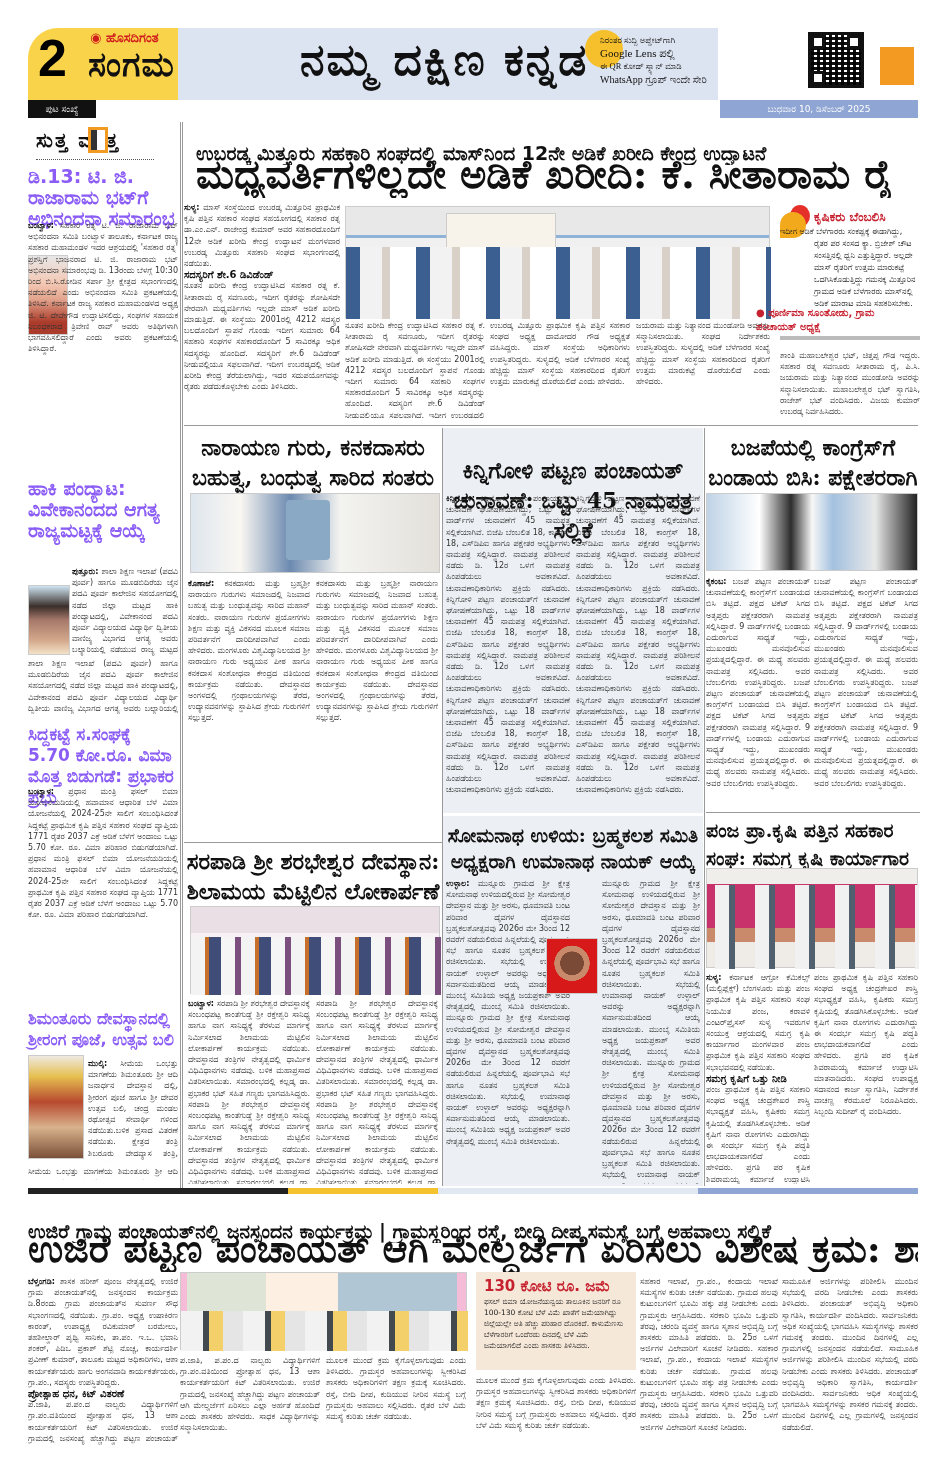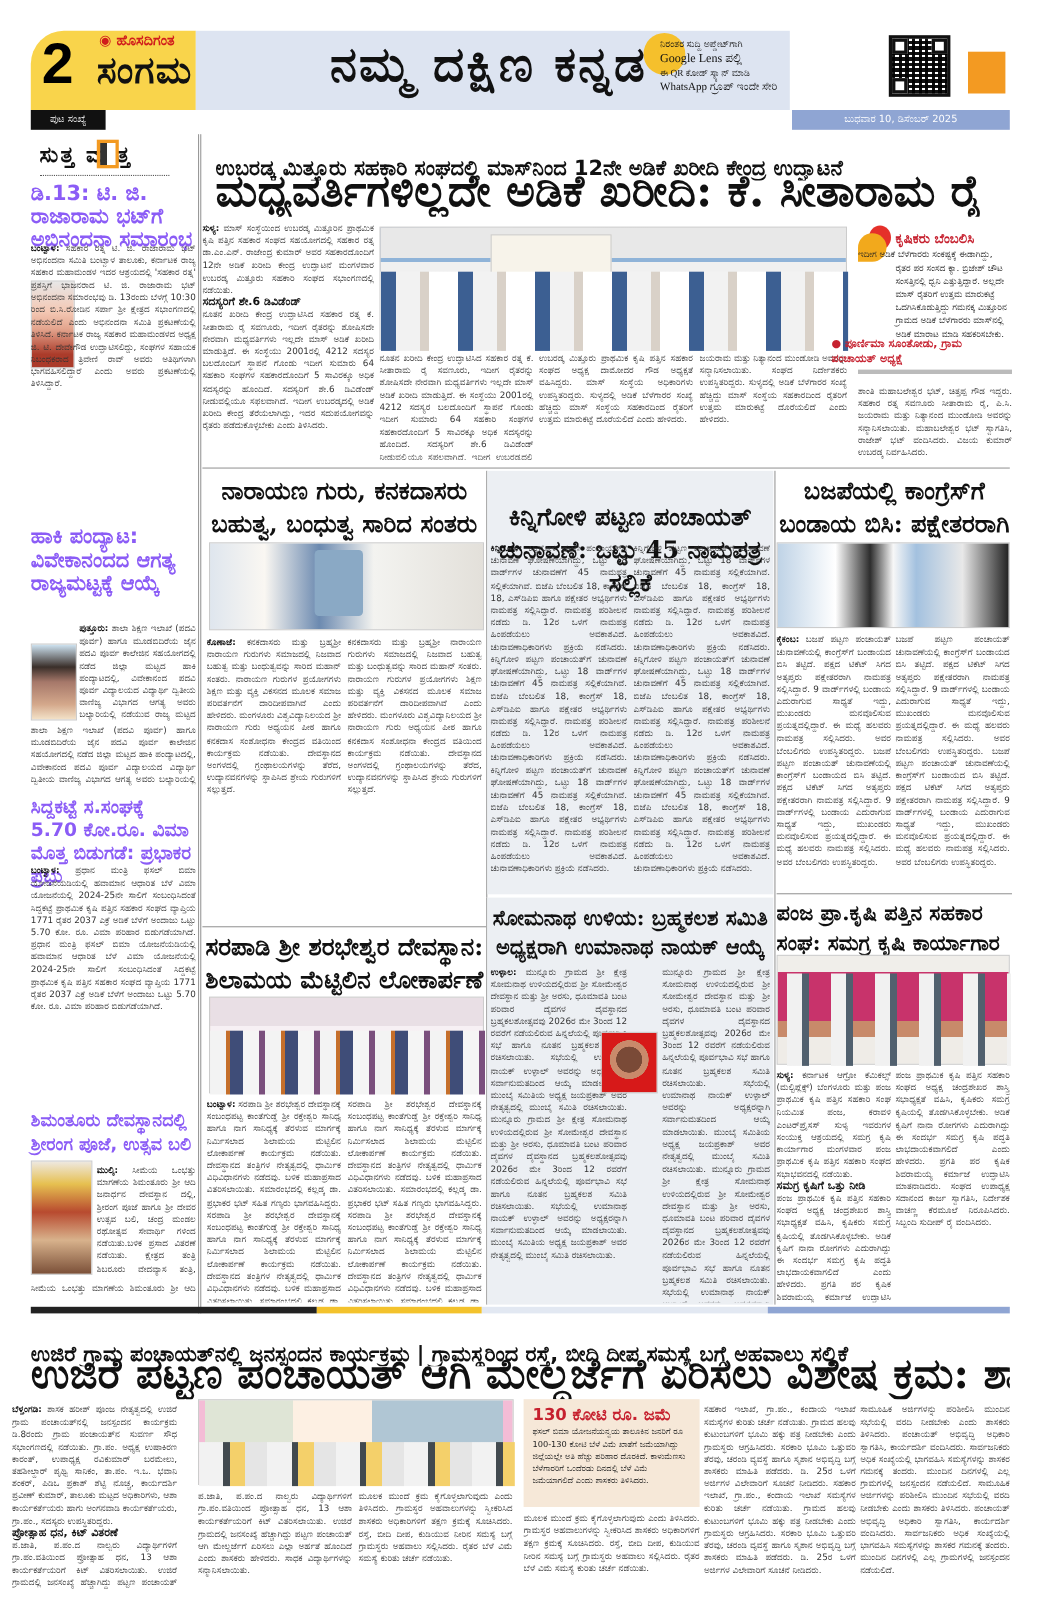--- a/index.html
+++ b/index.html
@@ -189,21 +189,21 @@
 <div class="abs body-txt" style="left:814px;top:972px;width:104px;height:212px;overflow:hidden"><span>ಪಂಜ ಪ್ರಾಥಮಿಕ ಕೃಷಿ ಪತ್ತಿನ ಸಹಕಾರಿ ಸಂಘದ ಅಧ್ಯಕ್ಷ ಚಂದ್ರಶೇಖರ ಶಾಸ್ತ್ರಿ ಸಭಾಧ್ಯಕ್ಷತೆ ವಹಿಸಿ, ಕೃಷಿಕರು ಸಮಗ್ರ ಕೃಷಿಯಲ್ಲಿ ತೊಡಗಿಸಿಕೊಳ್ಳಬೇಕು. ಅಡಿಕೆ ಕೃಷಿಗೆ ನಾನಾ ರೋಗಗಳು ಎದುರಾಗಿದ್ದು ಈ ಸಂದರ್ಭ ಸಮಗ್ರ ಕೃಷಿ ಪದ್ಧತಿ ಲಾಭದಾಯಕವಾಗಲಿದೆ ಎಂದು ಹೇಳಿದರು. ಪ್ರಗತಿ ಪರ ಕೃಷಿಕ ಶಿವರಾಮಯ್ಯ ಕರ್ಮಾಜೆ ಉದ್ಘಾಟಿಸಿ ಮಾತನಾಡಿದರು. ಸಂಘದ ಉಪಾಧ್ಯಕ್ಷ ಸದಾನಂದ ಕಾರ್ಜ ಸ್ವಾಗತಿಸಿ, ನಿರ್ದೇಶಕ ವಾಚಣ್ಣ ಕೆರಮೂಲೆ ನಿರೂಪಿಸಿದರು. ಸಿಬ್ಬಂದಿ ಸುದೀಪ್ ರೈ ವಂದಿಸಿದರು.</span></div>
 
 <div class="abs" style="left:28px;top:1188px;width:260px;height:6px;background:#222"></div>
 <div class="abs" style="left:288px;top:1188px;width:150px;height:6px;background:#f3c22c"></div>
 <div class="abs" style="left:438px;top:1188px;width:260px;height:6px;background:#e2e8f2"></div>
 <div class="abs" style="left:698px;top:1188px;width:220px;height:6px;background:#8fa5d3"></div>
 
 <div class="abs kicker" style="left:28px;top:1204px;width:890px;overflow:hidden">ಉಜಿರೆ ಗ್ರಾಮ ಪಂಚಾಯತ್‌ನಲ್ಲಿ ಜನಸ್ಪಂದನ ಕಾರ್ಯಕ್ರಮ | ಗ್ರಾಮಸ್ಥರಿಂದ ರಸ್ತೆ, ಬೀದಿ ದೀಪ ಸಮಸ್ಯೆ ಬಗ್ಗೆ ಅಹವಾಲು ಸಲ್ಲಿಕೆ</div>
 <div class="abs hero" style="left:28px;top:1226px;width:890px;overflow:hidden;font-size:38px">ಉಜಿರೆ ಪಟ್ಟಣ ಪಂಚಾಯತ್ ಆಗಿ ಮೇಲ್ದರ್ಜೆಗೆ ಏರಿಸಲು ವಿಶೇಷ ಕ್ರಮ: ಶಾಸಕ ಪೂಂಜ</div>
 
-<div class="abs body-txt" style="left:11px;top:1276px;width:150px;height:170px;overflow:hidden">
+<div class="abs body-txt" style="left:28px;top:1276px;width:150px;height:170px;overflow:hidden">
   <span class="dl">ಬೆಳ್ತಂಗಡಿ:</span> <span>ಶಾಸಕ ಹರೀಶ್ ಪೂಂಜ ನೇತೃತ್ವದಲ್ಲಿ ಉಜಿರೆ ಗ್ರಾಮ ಪಂಚಾಯತ್‌ನಲ್ಲಿ ಜನಸ್ಪಂದನ ಕಾರ್ಯಕ್ರಮ ಡಿ.8ರಂದು ಗ್ರಾಮ ಪಂಚಾಯತ್‌ನ ಸುವರ್ಣ ಸೌಧ ಸಭಾಂಗಣದಲ್ಲಿ ನಡೆಯಿತು. ಗ್ರಾ.ಪಂ. ಅಧ್ಯಕ್ಷ ಉಷಾಕಿರಣ ಕಾರಂತ್, ಉಪಾಧ್ಯಕ್ಷ ರವಿಕುಮಾರ್ ಬರಮೇಲು, ತಹಶೀಲ್ದಾರ್ ಪೃಥ್ವಿ ಸಾನಿಕಂ, ತಾ.ಪಂ. ಇ.ಒ. ಭವಾನಿ ಶಂಕರ್, ಪಿಡಿಒ ಪ್ರಕಾಶ್ ಶೆಟ್ಟಿ ನೊಚ್ಚ, ಕಾರ್ಯದರ್ಶಿ ಪ್ರವೀಣ್ ಕುಮಾರ್, ತಾಲೂಕು ಮಟ್ಟದ ಅಧಿಕಾರಿಗಳು, ಆಶಾ ಕಾರ್ಯಕರ್ತೆಯರು ಹಾಗು ಅಂಗನವಾಡಿ ಕಾರ್ಯಕರ್ತೆಯರು, ಗ್ರಾ.ಪಂ., ಸದಸ್ಯರು ಉಪಸ್ಥಿತರಿದ್ದರು.</span>
   <div class="subhead">ಪ್ರೋತ್ಸಾಹ ಧನ, ಕಿಟ್ ವಿತರಣೆ</div>
   <span>ಪ.ಜಾತಿ, ಪ.ಪಂ.ದ ನಾಲ್ವರು ವಿದ್ಯಾರ್ಥಿಗಳಿಗೆ ಗ್ರಾ.ಪಂ.ವತಿಯಿಂದ ಪ್ರೋತ್ಸಾಹ ಧನ, 13 ಆಶಾ ಕಾರ್ಯಕರ್ತೆಯರಿಗೆ ಕಿಟ್ ವಿತರಿಸಲಾಯಿತು. ಉಜಿರೆ ಗ್ರಾಮದಲ್ಲಿ ಜನಸಂಖ್ಯೆ ಹೆಚ್ಚಾಗಿದ್ದು ಪಟ್ಟಣ ಪಂಚಾಯತ್ ಆಗಿ ಮೇಲ್ದರ್ಜೆಗೆ ಏರಿಸಲು ಎಲ್ಲಾ ಅರ್ಹತೆ ಹೊಂದಿದೆ ಎಂದು ಶಾಸಕರು ಹೇಳಿದರು. ಸಾಧಕ ವಿದ್ಯಾರ್ಥಿಗಳನ್ನು ಸನ್ಮಾನಿಸಲಾಯಿತು.</span>
 </div>
 <div class="abs photo" style="left:180px;top:1272px;width:287px;height:78px;background:linear-gradient(90deg,#f4bcd6 0 2%,#dfe5d6 2% 30%,#fdf0e3 30% 55%,#b0c6d4 55% 97%,#f4bcd6 97%)">
   <div class="abs" style="left:0;top:38px;width:287px;height:40px;background:repeating-linear-gradient(90deg,#f2f2f2 0 22px,#424a4f 22px 28px,#f4d06a 28px 42px,#e5e5e5 42px 62px)"></div>
 </div>
 <div class="abs body-txt" style="left:180px;top:1355px;width:140px;height:90px;overflow:hidden"><span>ಪ.ಜಾತಿ, ಪ.ಪಂ.ದ ನಾಲ್ವರು ವಿದ್ಯಾರ್ಥಿಗಳಿಗೆ ಗ್ರಾ.ಪಂ.ವತಿಯಿಂದ ಪ್ರೋತ್ಸಾಹ ಧನ, 13 ಆಶಾ ಕಾರ್ಯಕರ್ತೆಯರಿಗೆ ಕಿಟ್ ವಿತರಿಸಲಾಯಿತು. ಉಜಿರೆ ಗ್ರಾಮದಲ್ಲಿ ಜನಸಂಖ್ಯೆ ಹೆಚ್ಚಾಗಿದ್ದು ಪಟ್ಟಣ ಪಂಚಾಯತ್ ಆಗಿ ಮೇಲ್ದರ್ಜೆಗೆ ಏರಿಸಲು ಎಲ್ಲಾ ಅರ್ಹತೆ ಹೊಂದಿದೆ ಎಂದು ಶಾಸಕರು ಹೇಳಿದರು. ಸಾಧಕ ವಿದ್ಯಾರ್ಥಿಗಳನ್ನು ಸನ್ಮಾನಿಸಲಾಯಿತು.</span></div>
 <div class="abs body-txt" style="left:326px;top:1355px;width:140px;height:90px;overflow:hidden"><span>ಮೂಲಕ ಮುಂದೆ ಕ್ರಮ ಕೈಗೊಳ್ಳಲಾಗುವುದು ಎಂದು ತಿಳಿಸಿದರು. ಗ್ರಾಮಸ್ಥರ ಅಹವಾಲುಗಳನ್ನು ಸ್ವೀಕರಿಸಿದ ಶಾಸಕರು ಅಧಿಕಾರಿಗಳಿಗೆ ತಕ್ಷಣ ಕ್ರಮಕ್ಕೆ ಸೂಚಿಸಿದರು. ರಸ್ತೆ, ಬೀದಿ ದೀಪ, ಕುಡಿಯುವ ನೀರಿನ ಸಮಸ್ಯೆ ಬಗ್ಗೆ ಗ್ರಾಮಸ್ಥರು ಅಹವಾಲು ಸಲ್ಲಿಸಿದರು. ರೈತರ ಬೆಳೆ ವಿಮೆ ಸಮಸ್ಯೆ ಕುರಿತು ಚರ್ಚೆ ನಡೆಯಿತು.</span></div>
 

